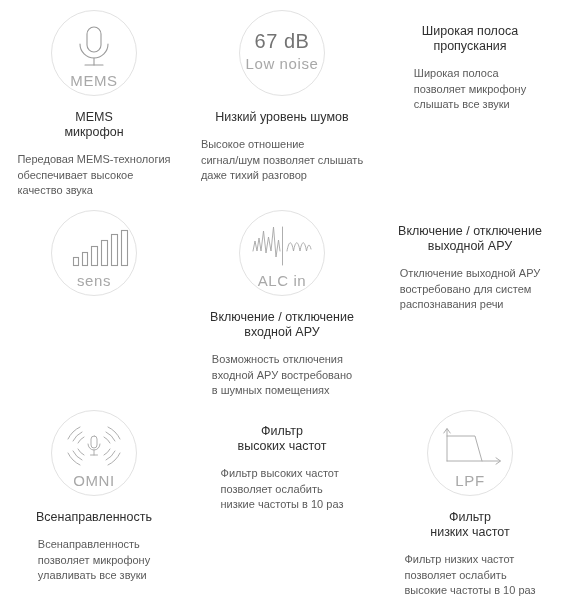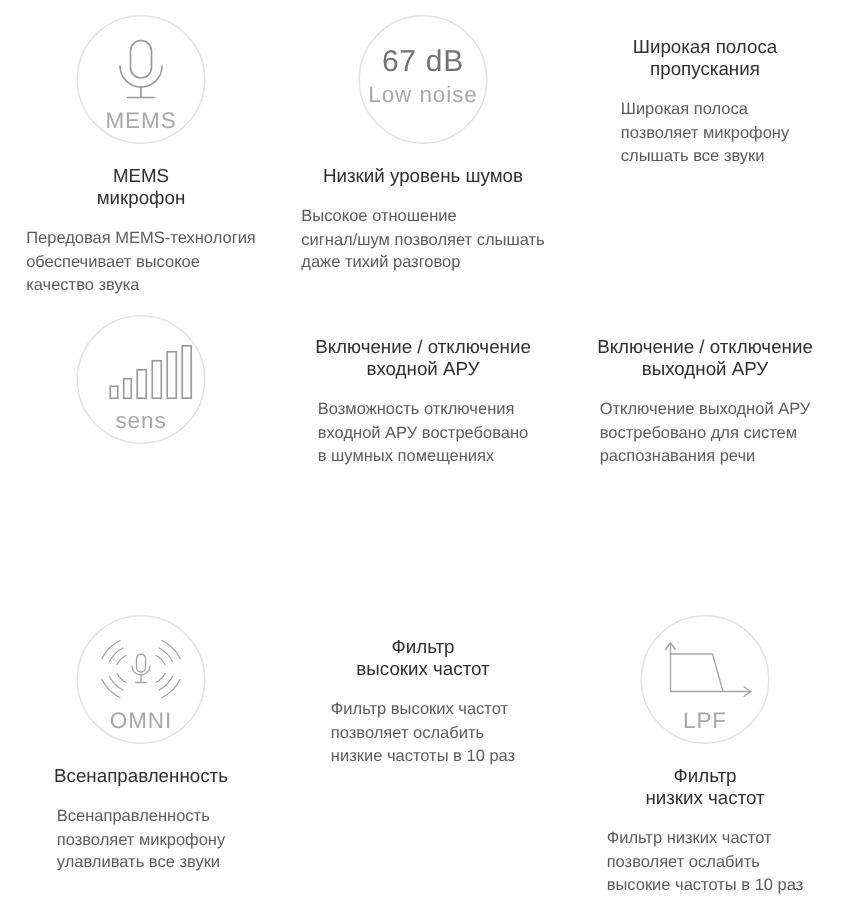--- a/index.html
+++ b/index.html
@@ -169,20 +169,28 @@
         <rect class="fillbar" x="40.5" y="29.5" width="6" height="19"></rect>
         <rect class="fillbar" x="50.5" y="23.5" width="6" height="25"></rect>
         <rect class="fillbar" x="60.5" y="17.5" width="6" height="31"></rect>
         <rect class="fillbar" x="70.5" y="13.5" width="6" height="35"></rect>
       </svg>
       <span class="icon-caption">sens</span>
     </div>
   </div>
 
   <div class="feature-cell">
+    <div class="icon-circle">
+      <svg class="icon-art" viewBox="0 0 86 58">
+        <path class="stroke-thin" d="M14 34 L16 24 L18 34 L20 21 L22 34 L24.5 14 L27 36 L29.5 20 L32 34 L34.5 10 L37 40 L39.5 23 L41 34"></path>
+        <line class="stroke-thin" x1="43.5" y1="10" x2="43.5" y2="48"></line>
+        <path class="stroke-thin" d="M48 34 C50 23 52.5 23 54.5 34 C56.5 23 59 23 61 34 C63 23 65.5 23 67.5 34 C69 27 70.5 26 72 32"></path>
+      </svg>
+      <span class="icon-caption">ALC in</span>
+    </div>
     <div class="cell-title">Включение / отключение
 входной АРУ</div>
     <div class="cell-desc">Возможность отключения
 входной АРУ востребовано
 в шумных помещениях</div>
   </div>
 
   <div class="feature-cell">
     <div class="cell-title">Включение / отключение
 выходной АРУ</div>

